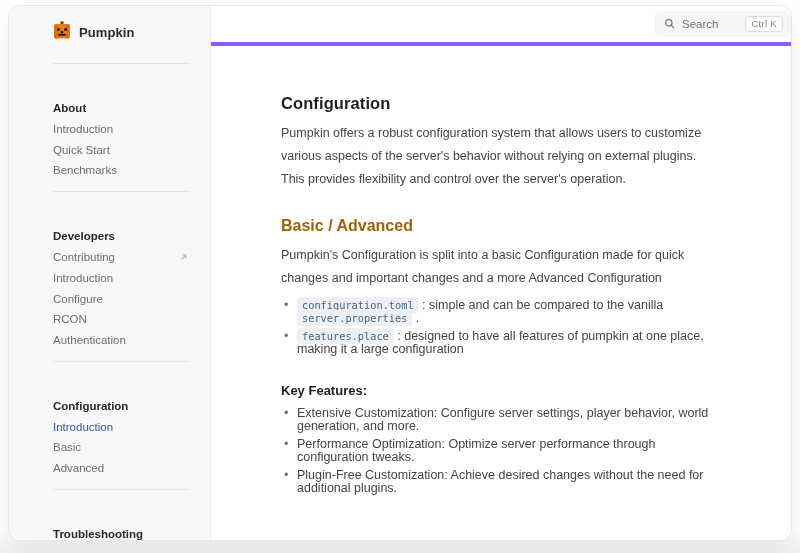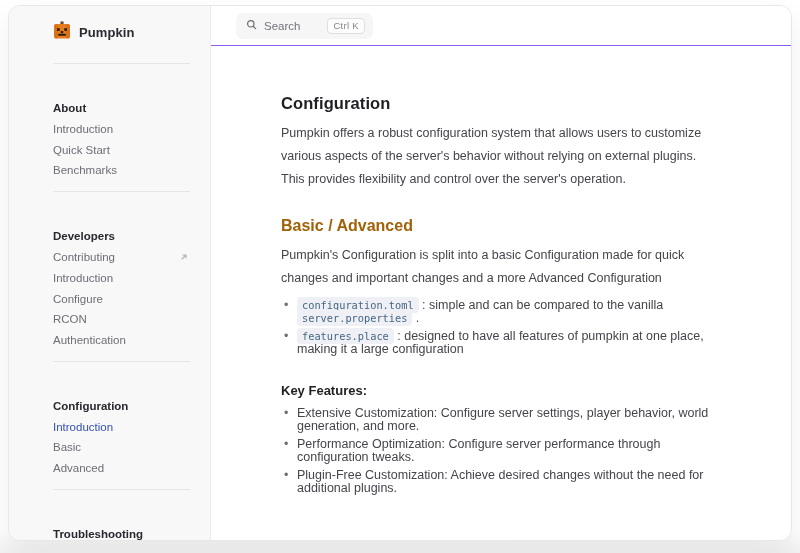--- a/index.html
+++ b/index.html
@@ -16,21 +16,21 @@
   .logo-row { display:flex; align-items:center; gap:8px; padding:2px 20px 10px 44px; cursor:pointer; }
   .brand { font-size:13px; font-weight:700; color:#2a2a30; letter-spacing:0.1px; }
   .side-divider { height:1px; background:#e6e6e9; margin:10px 20px 10px 44px; }
   .side-section { padding:0 20px 0 44px; }
   .side-title { font-size:11.5px; font-weight:700; color:#28282e; padding:5px 0 4px; line-height:13px;margin-top:33px; }
   .side-item { display:flex; align-items:center; justify-content:space-between; font-size:11.5px; color:#6d6d76; padding:4px 0; line-height:12.7px; text-decoration:none; cursor:pointer; }
   .side-item.active { color:#3451b2; font-weight:500; }
   .ext-arrow { opacity:0.75; margin-right:2px; }
   
   .main { flex:1; display:flex; flex-direction:column; background:#ffffff; }
-  .navbar { height:40px; flex-shrink:0; border-bottom:1px solid #8b5cf6; display:flex; align-items:center; padding-left:25px; }
+  .navbar { height:40px; flex-shrink:0; border-bottom:4px solid #8b5cf6; display:flex; align-items:center; padding-left:25px;justify-content:flex-end; }
   .search-btn { display:flex; align-items:center; gap:7px; background:#f6f6f7; border:none; border-radius:7px; padding:5px 8px 5px 10px; cursor:pointer; }
   .search-label { font-size:11.5px; color:#72727a; }
   .kbd { font-size:9.5px; color:#85858e; background:#fdfdfd; border:1px solid #dededf; border-radius:4px; padding:2px 5px; line-height:10px; letter-spacing:0.3px;margin-left:20px; }
   .doc { flex:1; display:flex; flex-direction:column; padding:48px 69px 0 70px; overflow:hidden; }
   h1.doc-h1 { font-size:16.5px; font-weight:700; color:#1f1f24; letter-spacing:0.1px; }
   h2.doc-h2 { font-size:16px; font-weight:700; color:#a16207; margin-top:26px; }
   h3.doc-h3 { font-size:13px; font-weight:700; color:#1f1f24; margin-top:22px; }
   p.doc-p { font-size:12.5px; line-height:23px; color:#44444c; margin-top:9px; }
   ul.doc-list { list-style:none; margin-top:9px; }
   ul.doc-list li { position:relative; font-size:12.5px; line-height:13px; color:#44444c; padding-left:16px; margin-bottom:5px; }
@@ -122,21 +122,21 @@
         <p class="doc-p">Pumpkin's Configuration is split into a basic Configuration made for quick changes and important changes and a more Advanced Configuration</p>
 
         <ul class="doc-list">
           <li><code class="inline-code">configuration.toml</code><span> : simple and can be compared to the vanilla </span><code class="inline-code">server.properties</code><span> .</span></li>
           <li><code class="inline-code">features.place</code><span> : designed to have all features of pumpkin at one place, making it a large configuration</span></li>
         </ul>
 
         <h3 class="doc-h3">Key Features:</h3>
         <ul class="doc-list">
           <li>Extensive Customization: Configure server settings, player behavior, world generation, and more.</li>
-          <li>Performance Optimization: Configure server performance through configuration tweaks.</li>
+          <li>Performance Optimization: Optimize server performance through configuration tweaks.</li>
           <li>Plugin-Free Customization: Achieve desired changes without the need for additional plugins.</li>
         </ul>
 
       </article>
     </div>
 
   </div>
 </div>
 
 </body></html>

